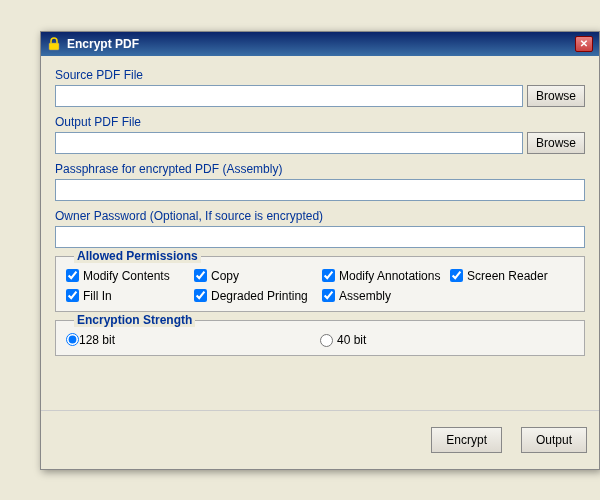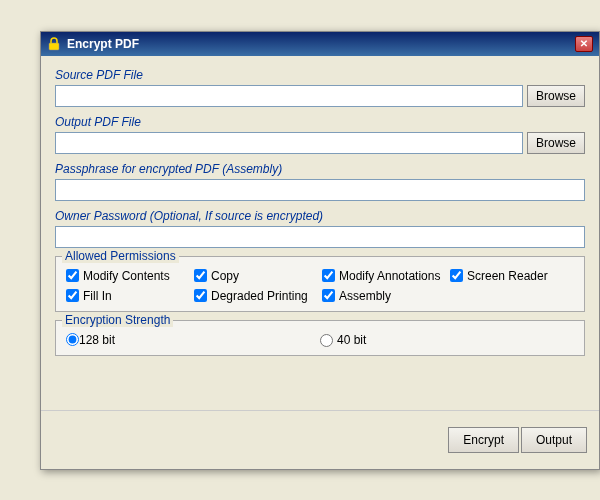--- a/index.html
+++ b/index.html
@@ -77,21 +77,20 @@
     }
 
     .field-group {
       margin-bottom: 8px;
     }
 
     .field-label {
       color: #003399;
       margin-bottom: 3px;
       display: block;
-      font-style: italic;
     }
 
     .field-row {
       display: flex;
       gap: 4px;
     }
 
     .text-input {
       flex: 1;
       height: 22px;
@@ -127,23 +126,24 @@
       padding: 8px 10px;
       margin-bottom: 8px;
       position: relative;
       background: #f5f4f0;
     }
 
     .section-label {
       color: #003399;
       position: absolute;
       top: -8px;
-      left: 6px;
+      left: 18px;
       background: #ece9d8;
       padding: 0 3px;
+      font-weight: bold;
     }
 
     .permissions-grid {
       display: grid;
       grid-template-columns: repeat(4, 1fr);
       gap: 6px 4px;
       margin-top: 4px;
     }
 
     .checkbox-item {
@@ -176,21 +176,21 @@
       flex: 1;
       display: flex;
       align-items: flex-end;
       gap: 4px;
     }
 
     .bottom-bar {
       padding: 16px 12px;
       display: flex;
       justify-content: flex-end;
-      gap: 2px;
+      gap: 19px;
       border-top: 1px solid #ccc;
       margin-top: 4px;
     }
 
     .action-btn {
       height: 26px;
       min-width: 60px;
       padding: 0 14px;
       background: linear-gradient(to bottom, #f4f3ee, #dedad1);
       border: 1px solid #888;

